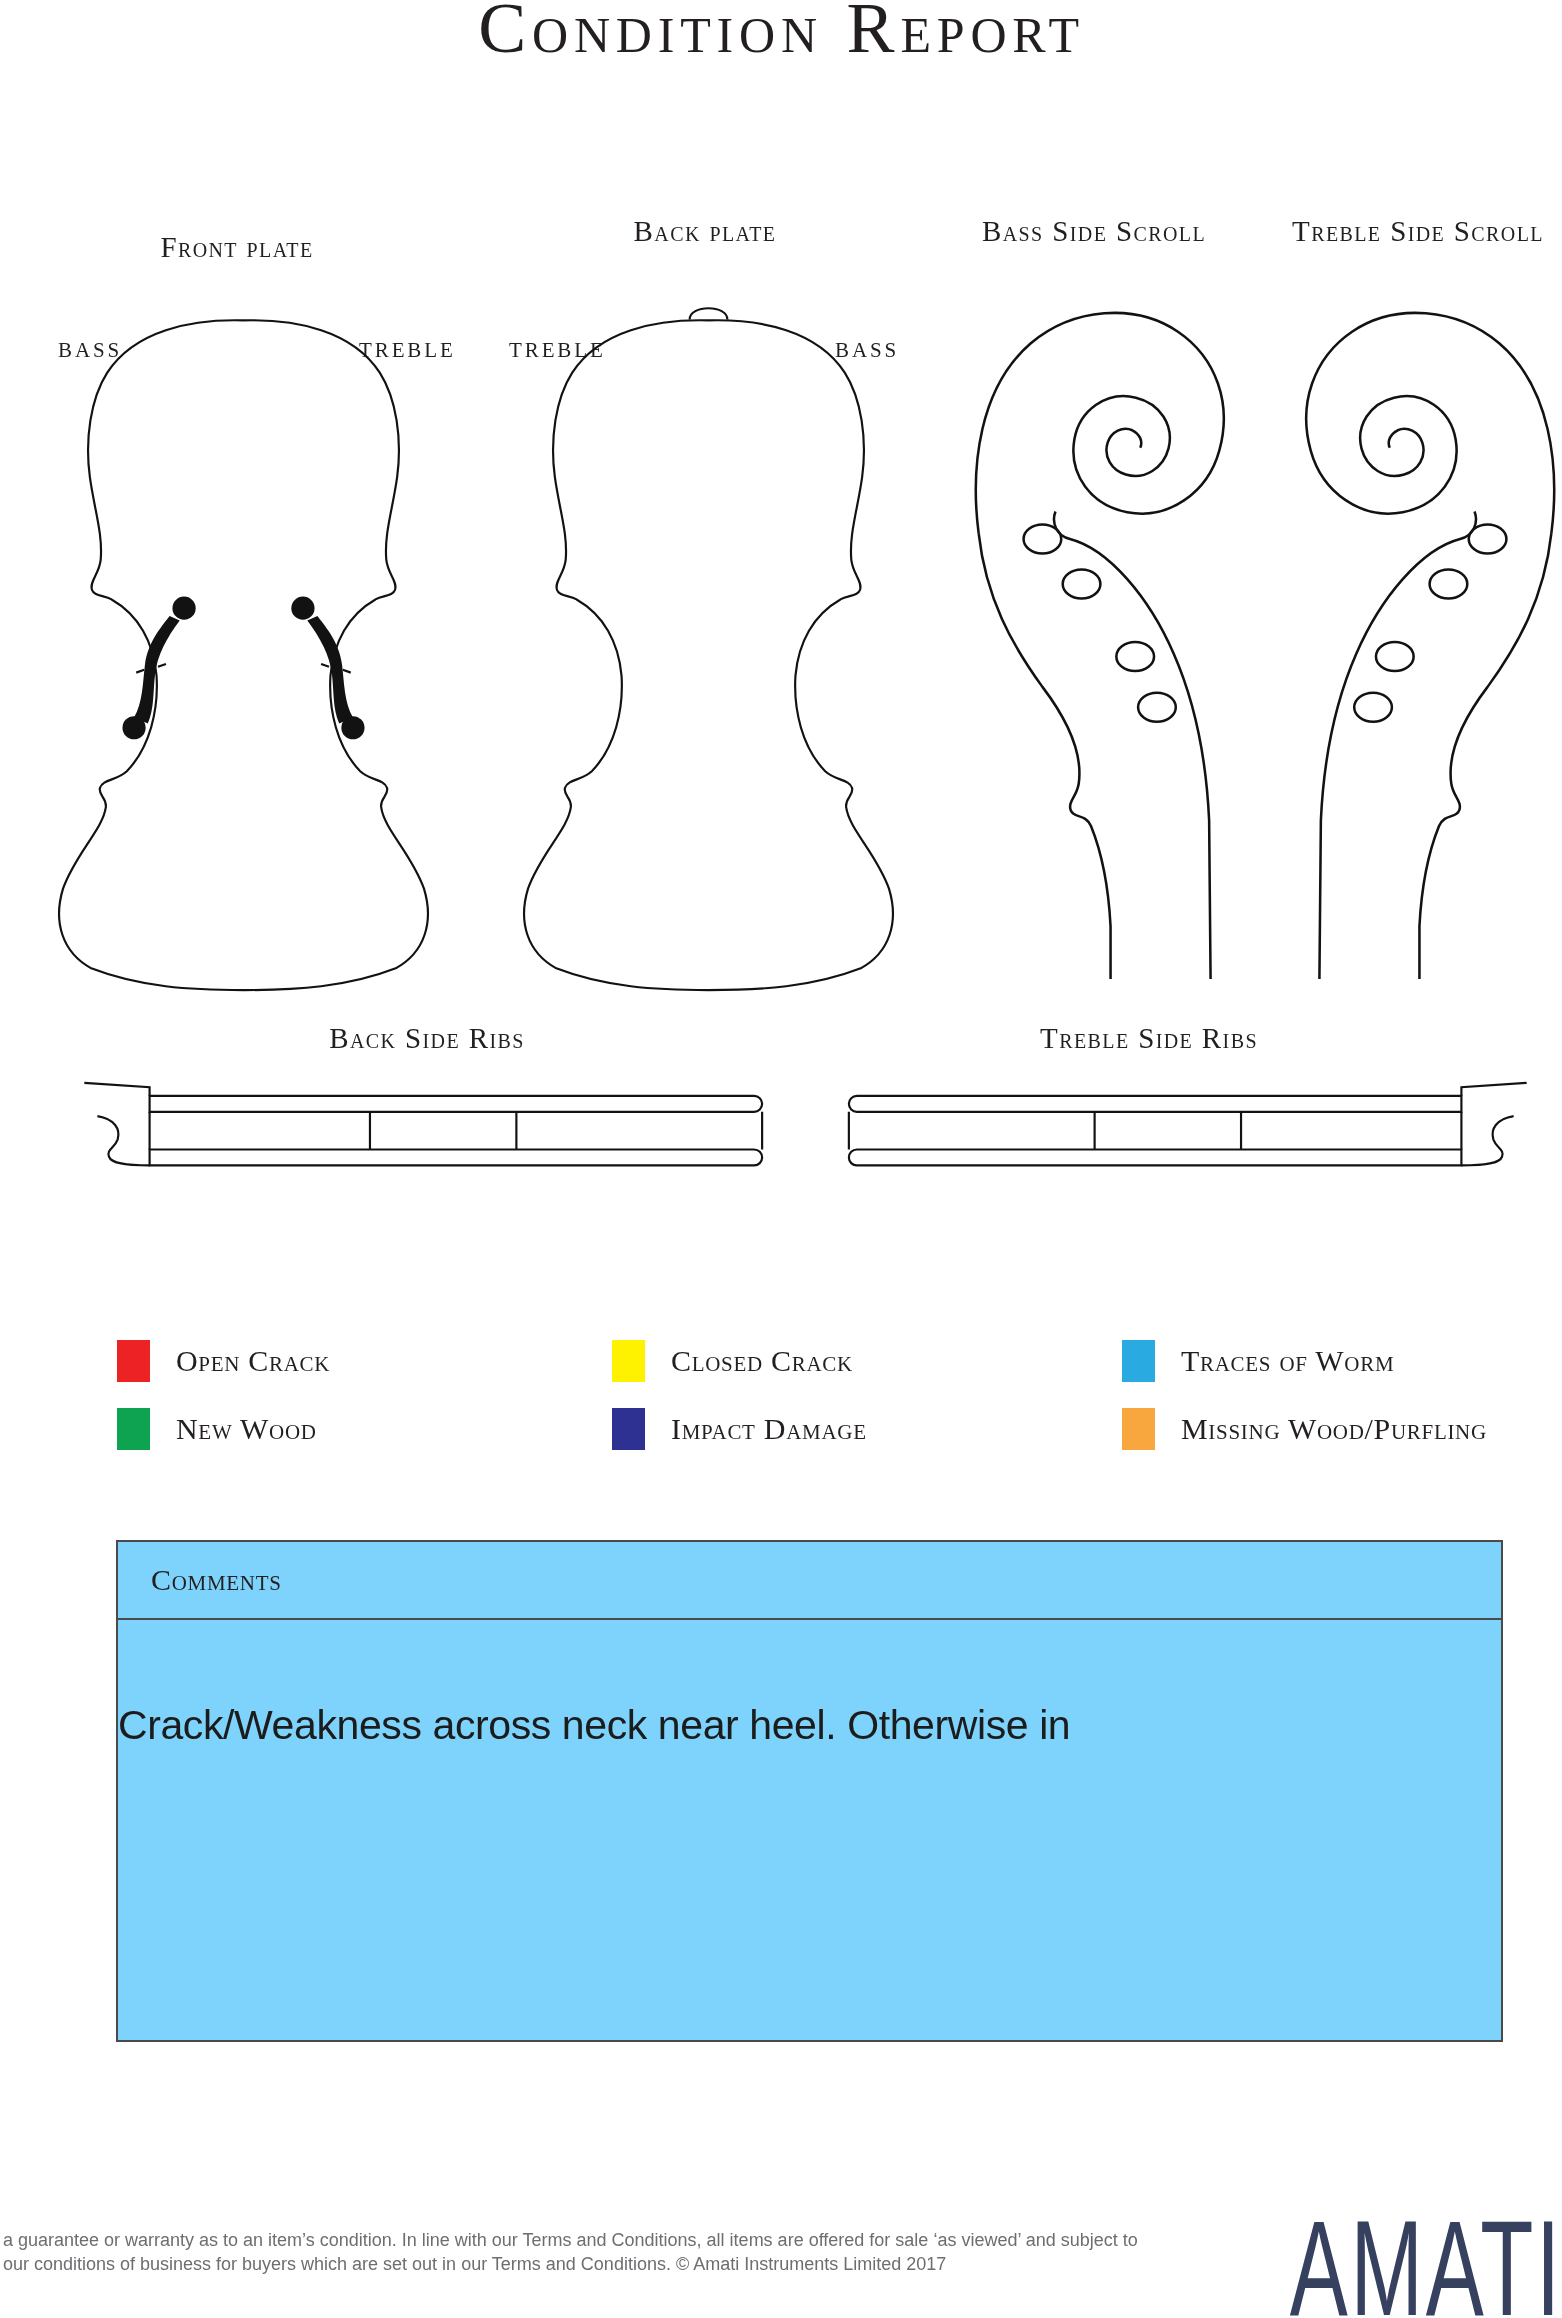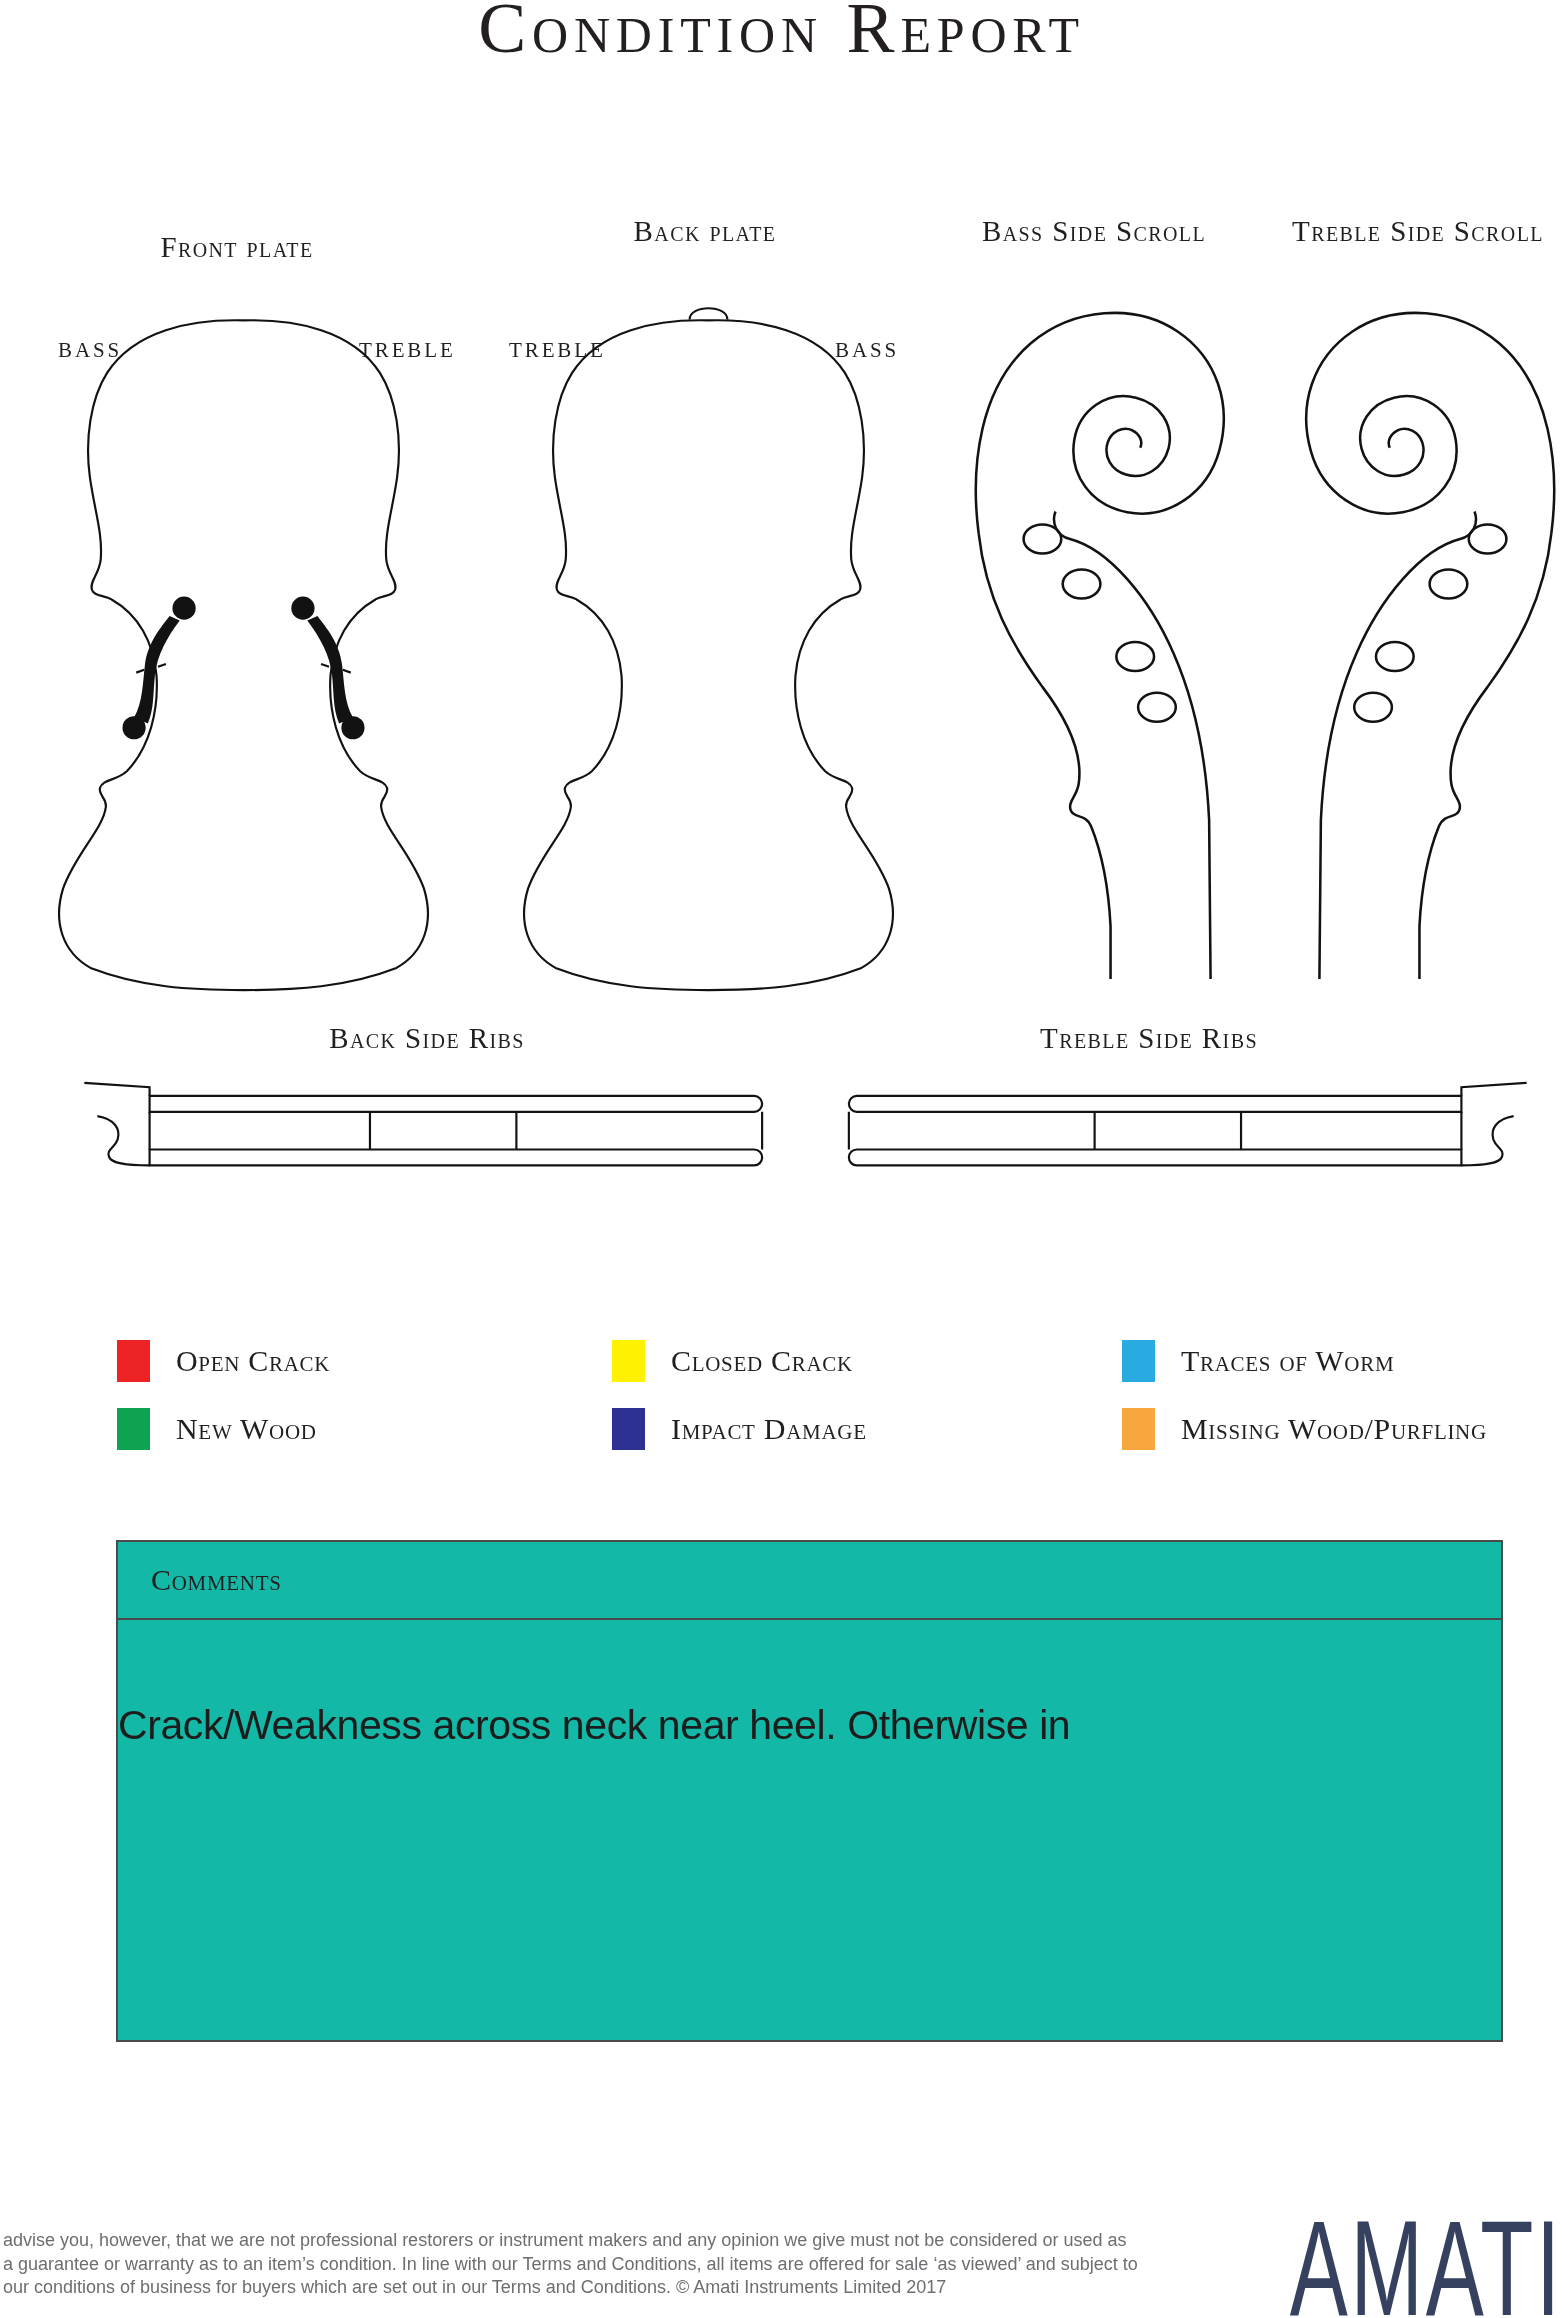--- a/index.html
+++ b/index.html
@@ -49,21 +49,21 @@
   .swatch{position:absolute;left:0;top:0;width:33px;height:42px;}
   .legend-label{
     position:absolute;left:59px;top:0;line-height:42px;
     font-size:30px;letter-spacing:0.7px;font-variant:small-caps;white-space:nowrap;
   }
   .c0{left:117px;} .c1{left:612px;} .c2{left:1122px;}
   .r0{top:1340px;} .r1{top:1408px;}
 
   #comments-box{
     left:116px;top:1540px;width:1387px;height:502px;
-    border:2.2px solid #4a4a4a;box-sizing:border-box;background:#14b8a6;
+    border:2.2px solid #4a4a4a;box-sizing:border-box;background:#7dd3fc;
   }
   #comments-header{
     position:absolute;left:0;top:0;width:100%;height:78px;
     border-bottom:2.9px solid #4a4a4a;box-sizing:border-box;
   }
   #comments-label{
     position:absolute;left:33px;top:0;line-height:75px;
     font-size:30px;letter-spacing:0.7px;font-variant:small-caps;
   }
   #comments-text{
@@ -224,18 +224,17 @@
 <div id="comments-box" class="abs">
   <div id="comments-header">
     <div id="comments-label">Comments</div>
   </div>
   <div id="comments-text">
     <div class="cline">Crack/Weakness across neck near heel. Otherwise in</div>
   </div>
 </div>
 
 <div id="footer-disclaimer" class="abs">
-  <div>advise you, however, that we are not professional restorers or instrument makers and any opinion we give must not be considered or used as</div>
   <div>a guarantee or warranty as to an item’s condition. In line with our Terms and Conditions, all items are offered for sale ‘as viewed’ and subject to</div>
   <div>our conditions of business for buyers which are set out in our Terms and Conditions. © Amati Instruments Limited 2017</div>
 </div>
 <div id="logo" class="abs" style="color: rgb(54, 65, 95);">AMATI</div>
 
 
 </body></html>

